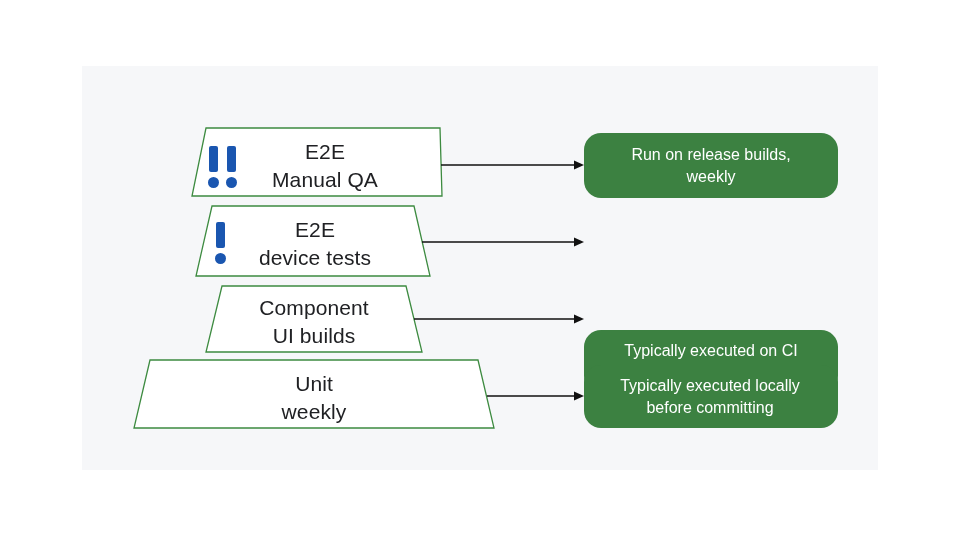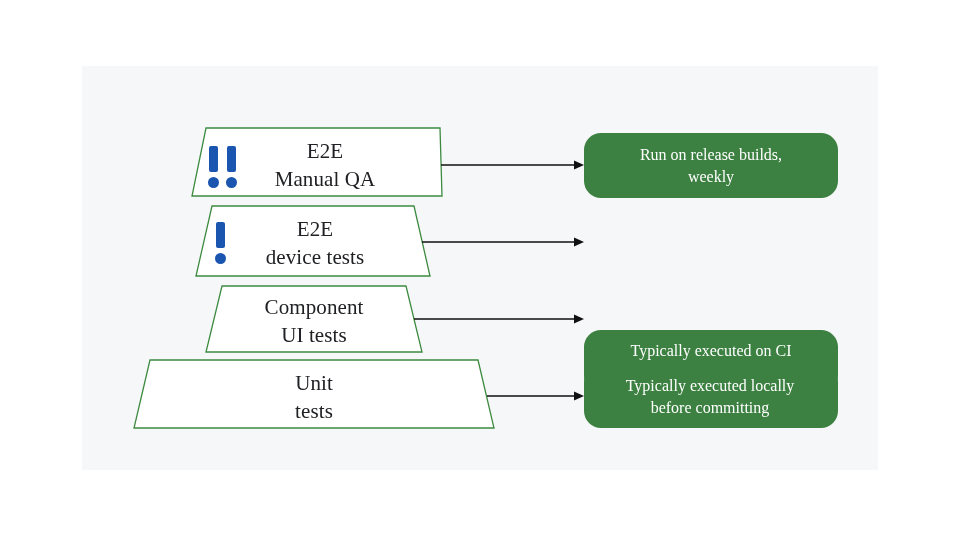--- a/index.html
+++ b/index.html
@@ -13,21 +13,20 @@
     overflow: hidden;
     font-family: "Liberation Sans", sans-serif;
     -webkit-font-smoothing: antialiased;
   }
 
   #canvas {
     position: relative;
     width: 960px;
     height: 540px;
     background: #ffffff;
-    font-family: Liberation Serif, serif;
   }
 
   
   #panel {
     position: absolute;
     left: 82px;
     top: 66px;
     width: 796px;
     height: 404px;
     background: #f6f7f9;
@@ -154,24 +153,24 @@
     </g>
   </svg>
 
   <div class="tier-label" style="left:240px; top:138px; width:170px;">E2E
 Manual QA</div>
 
   <div class="tier-label" style="left:230px; top:216px; width:170px;">E2E
 device tests</div>
 
   <div class="tier-label" style="left:228px; top:294px; width:172px;">Component
-UI tests</div>
+UI builds</div>
 
   <div class="tier-label" style="left:228px; top:370px; width:172px;">Unit
-tests</div>
+weekly</div>
 
   <div class="bang-group" style="left:208px; top:146px;">
     <span class="bang">
       <span class="stem"></span>
       <span class="dot"></span>
     </span>
     <span class="bang">
       <span class="stem"></span>
       <span class="dot"></span>
     </span>

